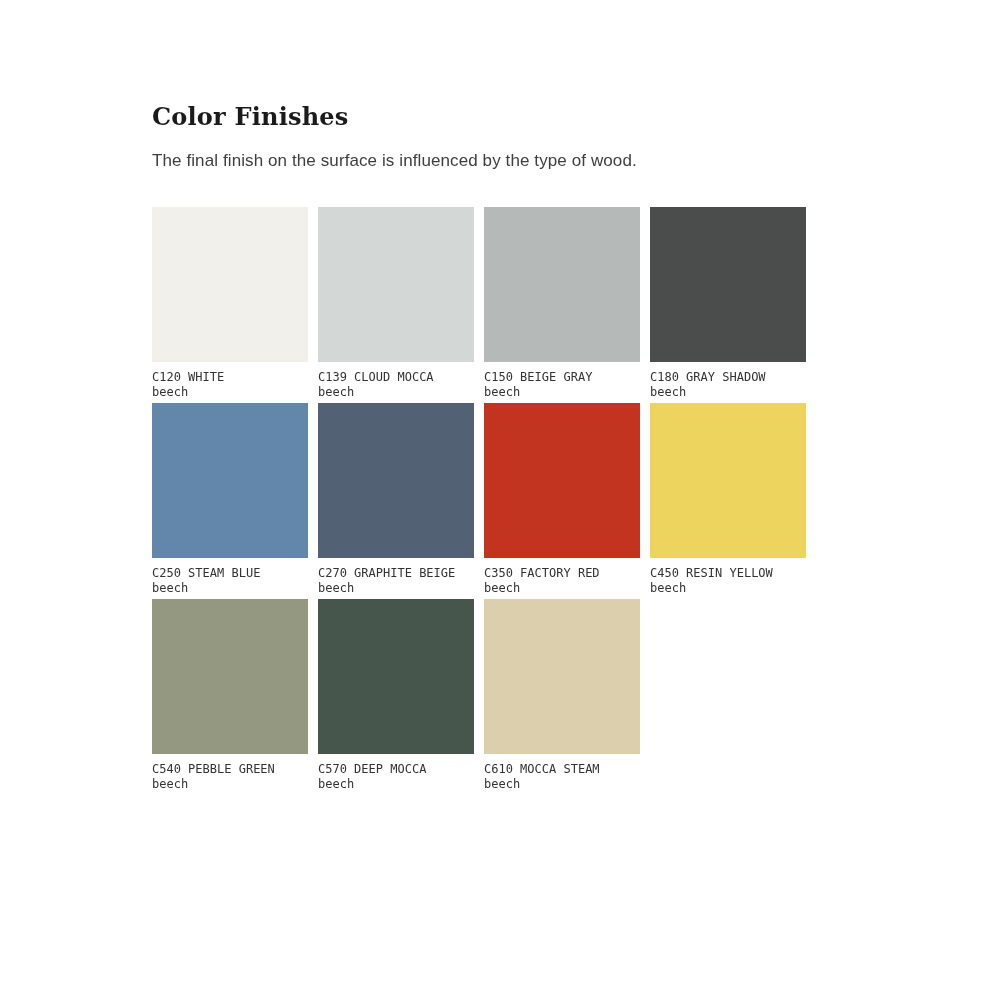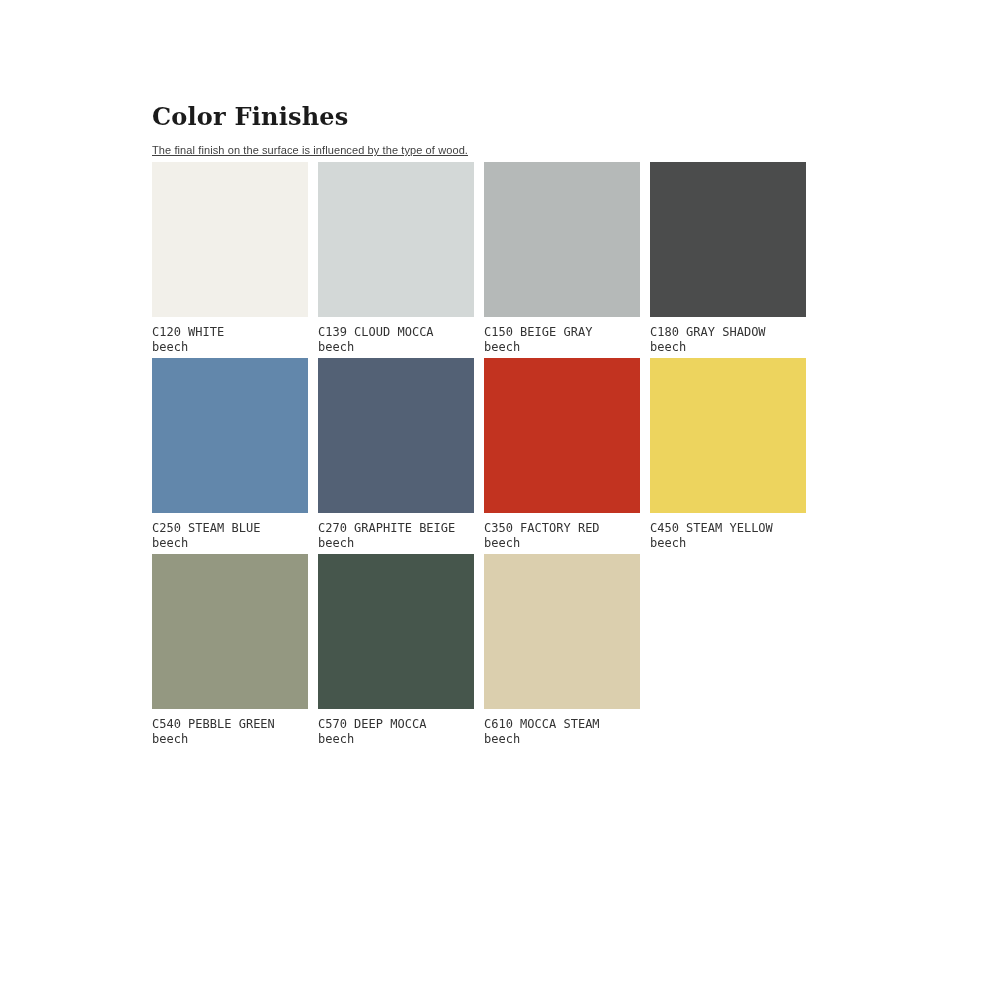--- a/index.html
+++ b/index.html
@@ -15,30 +15,30 @@
     top: 103px;
     width: 690px;
   }
   .page-title {
     font-family: "DejaVu Serif", "Liberation Serif", serif;
     font-weight: 700;
     font-size: 24px;
     line-height: 28px;
     color: #1b1b1b;
     letter-spacing: 0.2px;
-    margin-bottom: 7px;
+    margin-bottom: 18px;
   }
   .intro p {
-    font-size: 11px;
+    font-size: 17px;
     line-height: 24px;
     color: #3f3f3f;
     letter-spacing: 0.1px;
-    text-decoration: underline;
   }
   .swatch-grid {
+    margin-top: 34px;
     display: grid;
     grid-template-columns: repeat(4, 156px);
     column-gap: 10px;
     row-gap: 3px;
     width: 654px;
   }
   .card { }
   .chip {
     width: 156px;
     height: 155px;
@@ -118,21 +118,21 @@
       <div class="chip" style="background-color: rgb(194, 51, 32);"></div>
       <figcaption class="caption">
         <div class="code">C350 FACTORY RED</div>
         <div class="material">beech</div>
       </figcaption>
     </figure>
 
     <figure class="card">
       <div class="chip" style="background-color: rgb(237, 212, 94);"></div>
       <figcaption class="caption">
-        <div class="code">C450 STEAM YELLOW</div>
+        <div class="code">C450 RESIN YELLOW</div>
         <div class="material">beech</div>
       </figcaption>
     </figure>
 
     <figure class="card">
       <div class="chip" style="background-color: rgb(148, 152, 129);"></div>
       <figcaption class="caption">
         <div class="code">C540 PEBBLE GREEN</div>
         <div class="material">beech</div>
       </figcaption>

